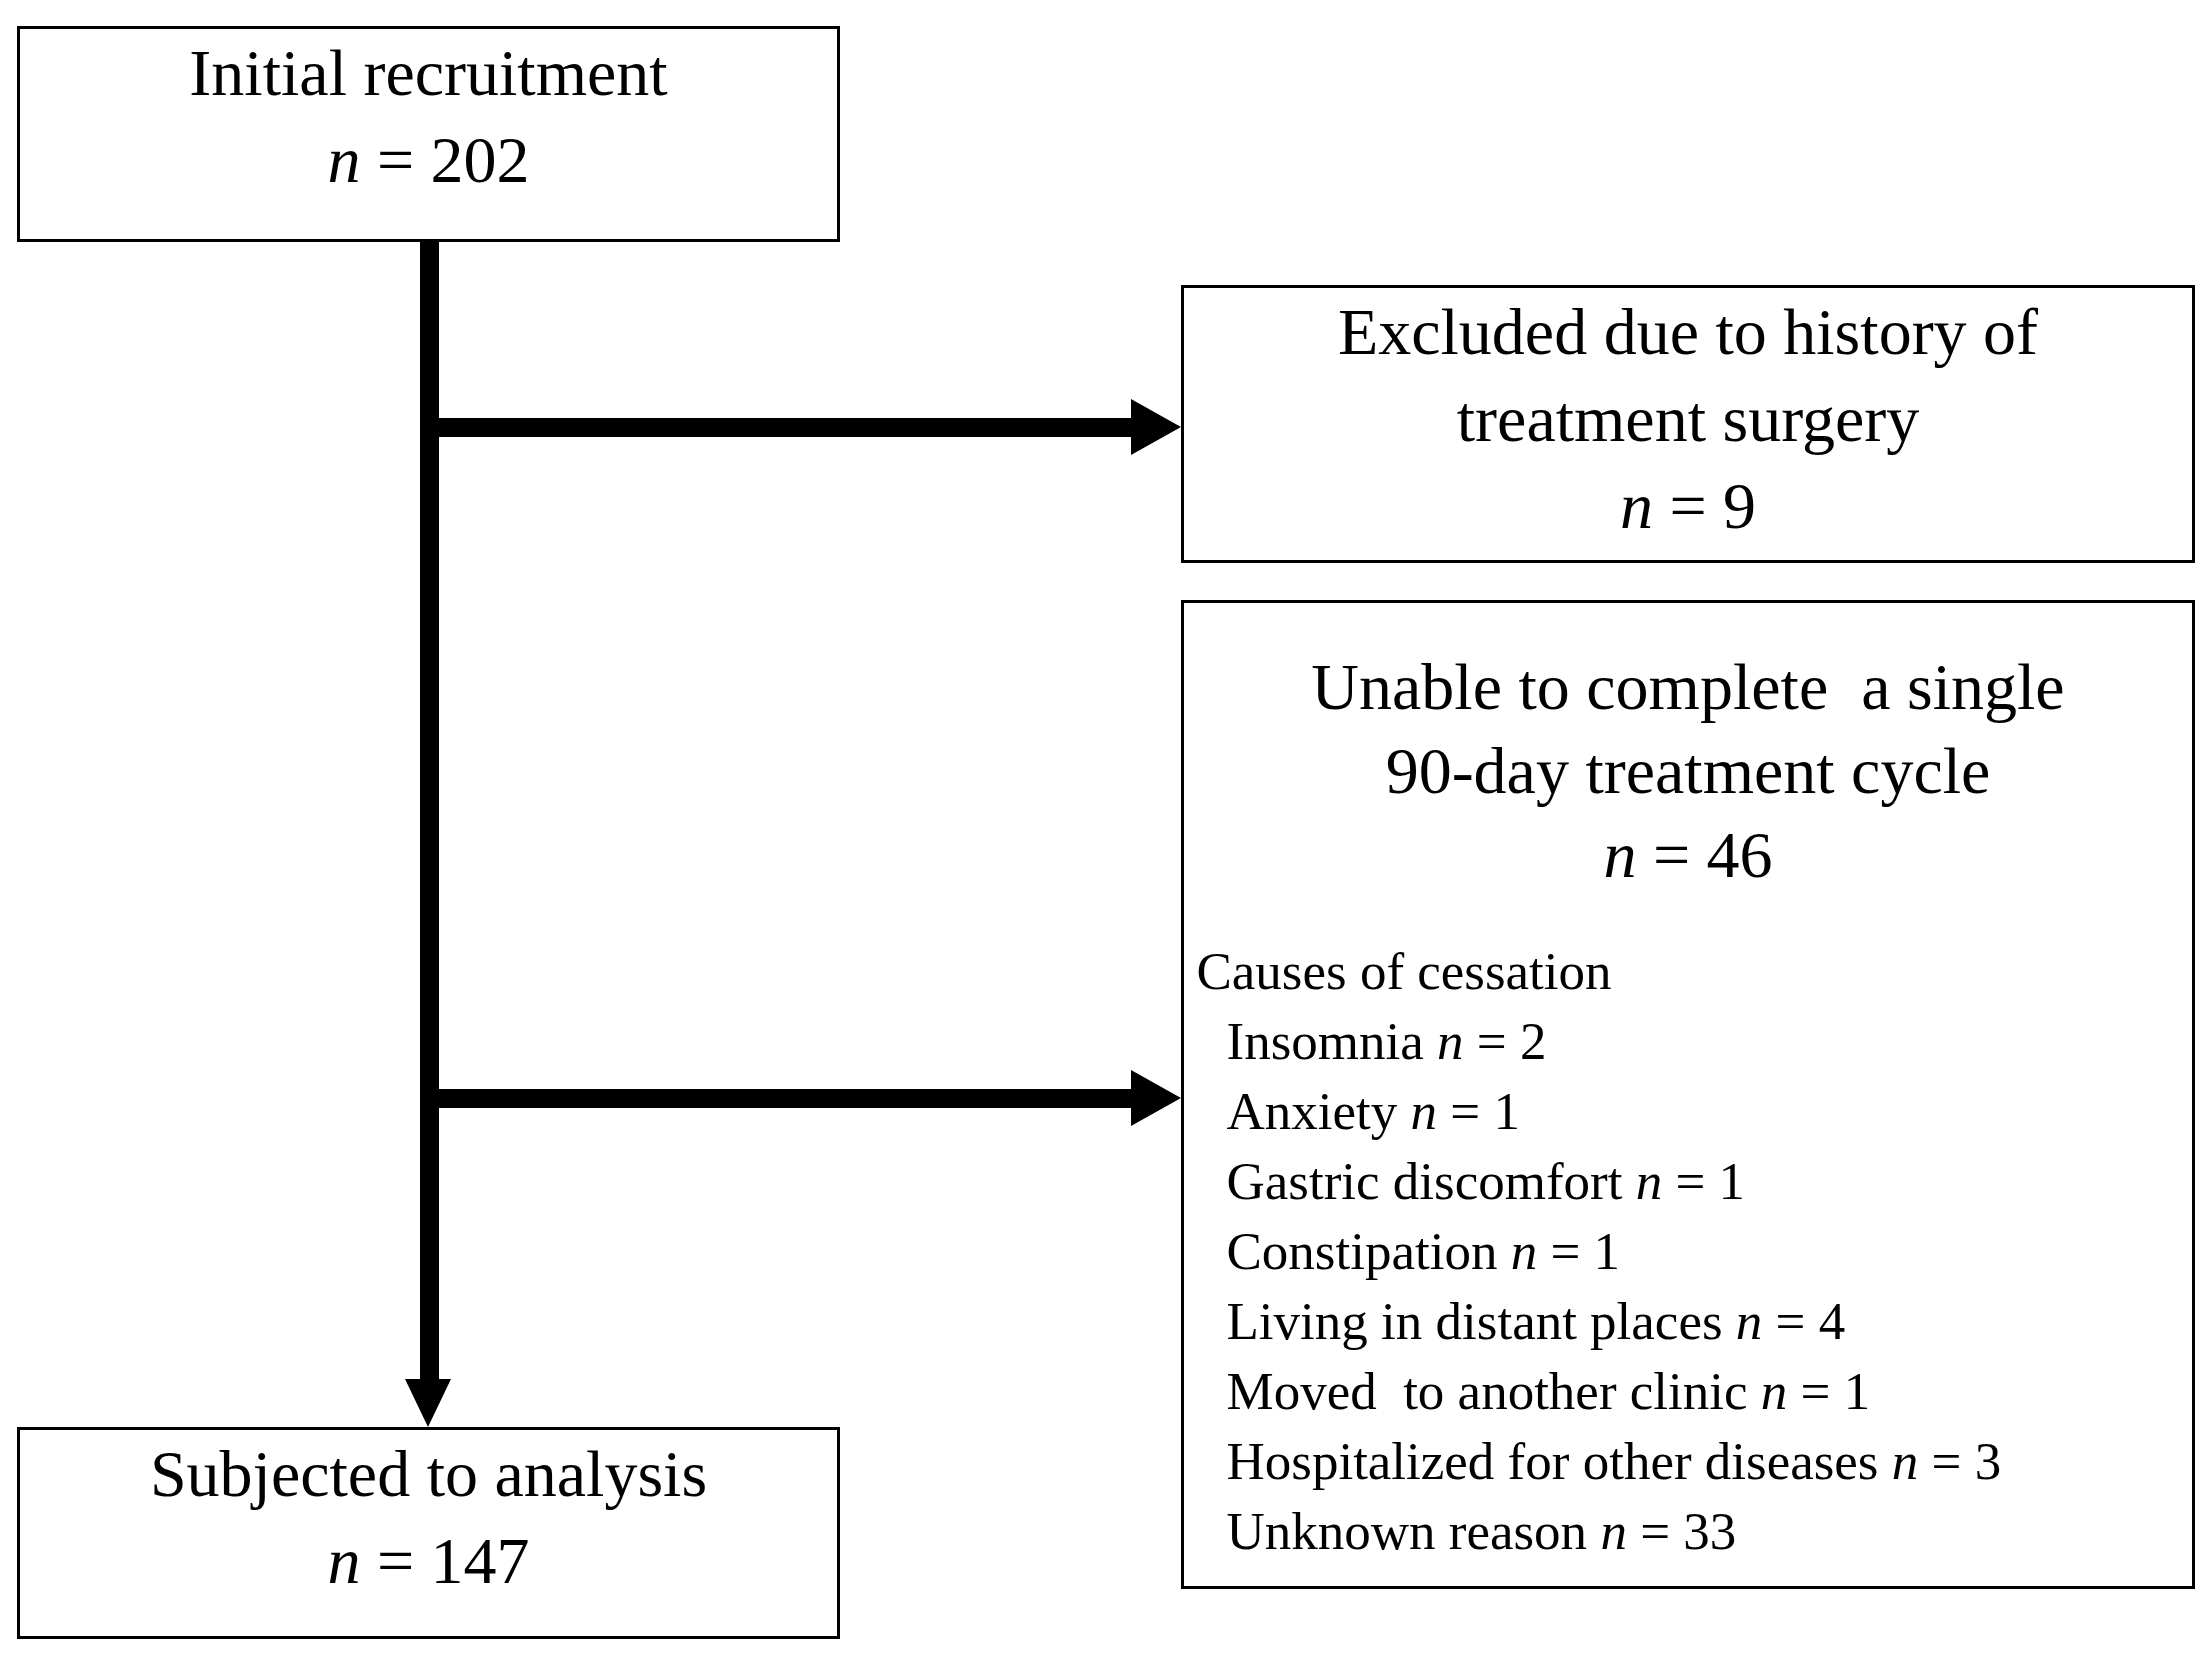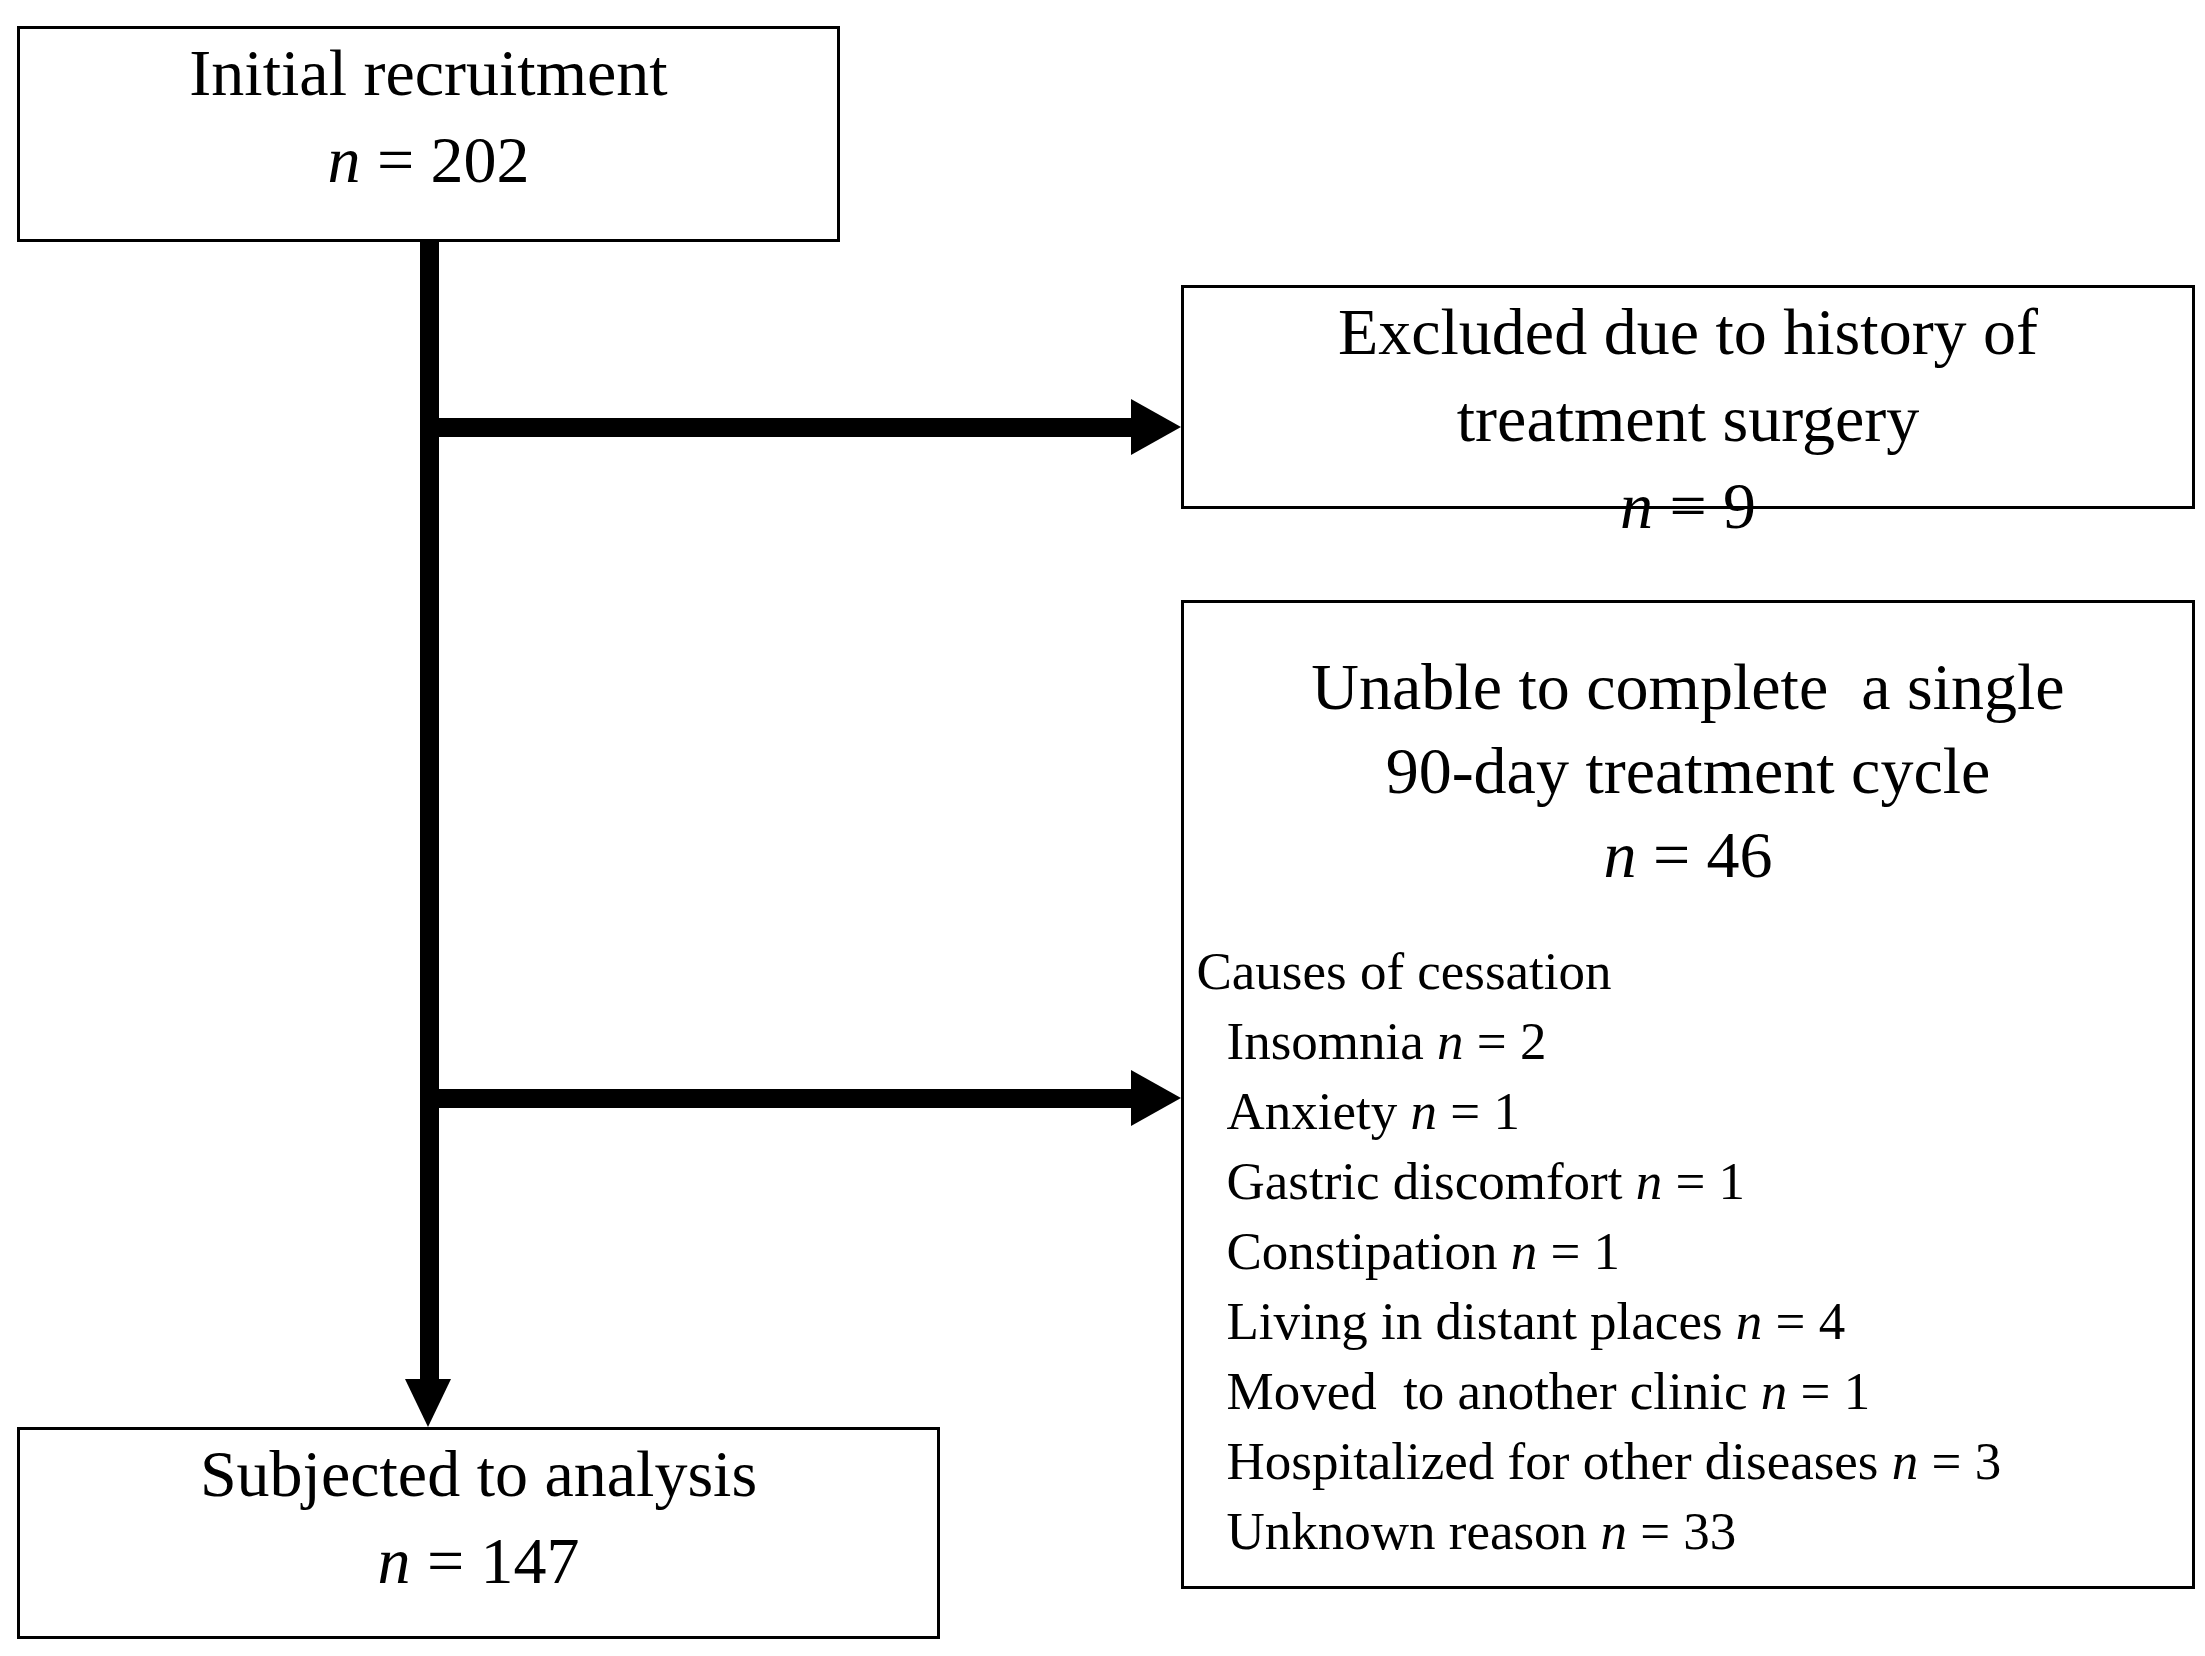--- a/index.html
+++ b/index.html
@@ -82,21 +82,21 @@
 </head>
 <body>
 
 <div id="canvas">
 
   <div class="box" id="box-initial" style="left:17px; top:26px; width:823px; height:216px;">
     <div class="line mathn">Initial recruitment</div>
     <div class="line mathn"><i>n</i> = 202</div>
   </div>
 
-  <div class="box" id="box-excluded" style="left:1181px; top:285px; width:1014px; height:224px;">
+  <div class="box" id="box-excluded" style="left:1181px; top:285px; width:1014px; height:278px;">
     <div class="line mathn">Excluded due to history of</div>
     <div class="line mathn">treatment surgery</div>
     <div class="line mathn"><i>n</i> = 9</div>
   </div>
 
   <div class="box" id="box-unable" style="left:1181px; top:600px; width:1014px; height:989px;">
     <div class="heading">
       <div class="line mathn">Unable to complete  a single</div>
       <div class="line mathn">90-day treatment cycle</div>
       <div class="line mathn"><i>n</i> = 46</div>
@@ -107,21 +107,21 @@
       <div class="line mathn cause-item">Anxiety <i>n</i> = 1</div>
       <div class="line mathn cause-item">Gastric discomfort <i>n</i> = 1</div>
       <div class="line mathn cause-item">Constipation <i>n</i> = 1</div>
       <div class="line mathn cause-item">Living in distant places <i>n</i> = 4</div>
       <div class="line mathn cause-item">Moved  to another clinic <i>n</i> = 1</div>
       <div class="line mathn cause-item">Hospitalized for other diseases <i>n</i> = 3</div>
       <div class="line mathn cause-item">Unknown reason <i>n</i> = 33</div>
     </div>
   </div>
 
-  <div class="box" id="box-analysis" style="left:17px; top:1427px; width:923px; height:212px;">
+  <div class="box" id="box-analysis" style="left:17px; top:1427px; width:823px; height:212px;">
     <div class="line mathn">Subjected to analysis</div>
     <div class="line mathn"><i>n</i> = 147</div>
   </div>
 
   <div class="shaft" style="left:420px; top:242px; width:18.7px; height:1140px;"></div>
   <div class="head head-down" style="left:405px; top:1379px;"></div>
 
   <div class="shaft" style="left:429px; top:418px; width:706px; height:18.7px;"></div>
   <div class="head head-right" style="left:1131px; top:399px;"></div>
 

